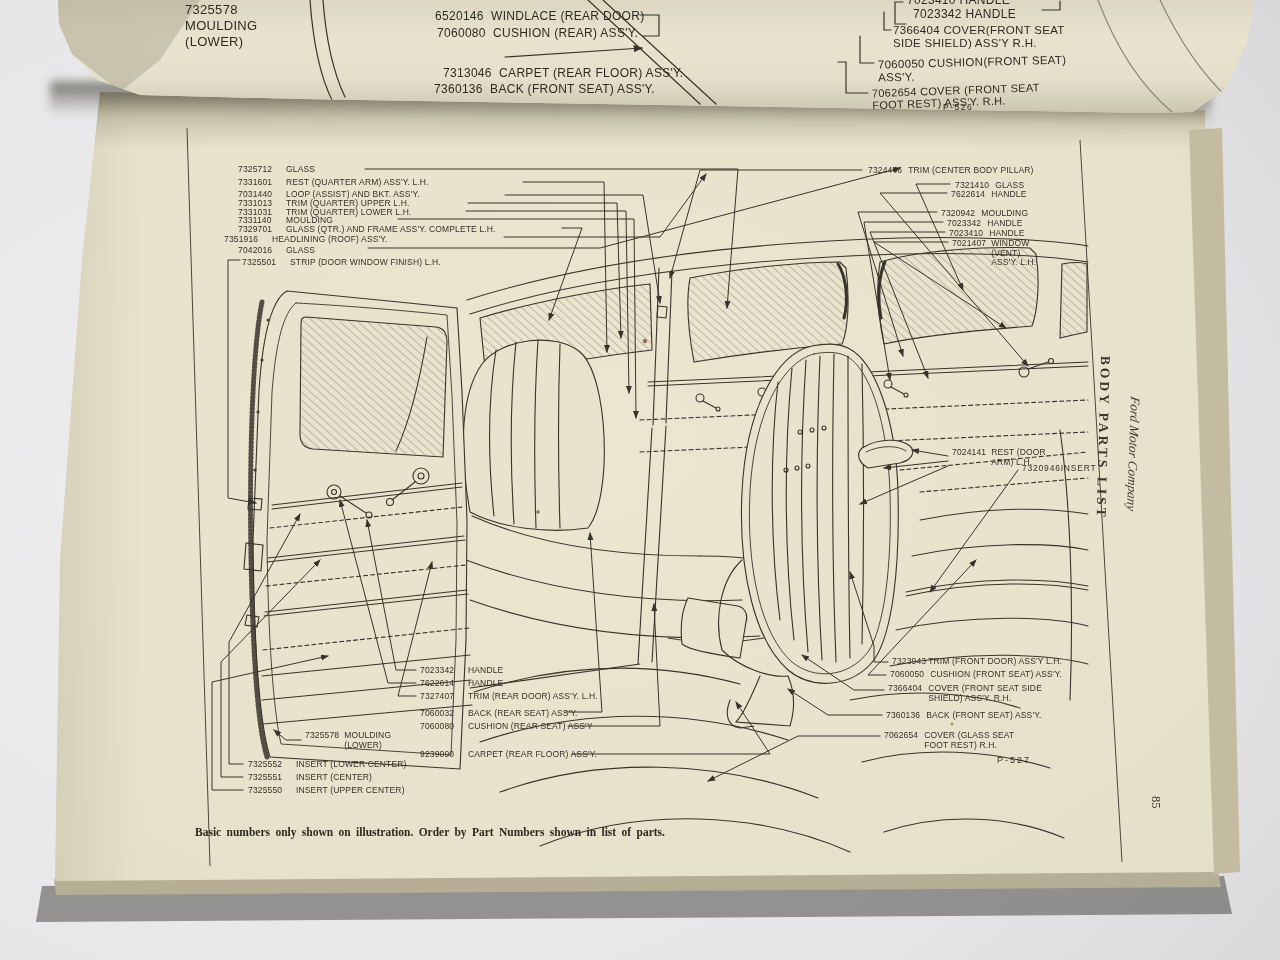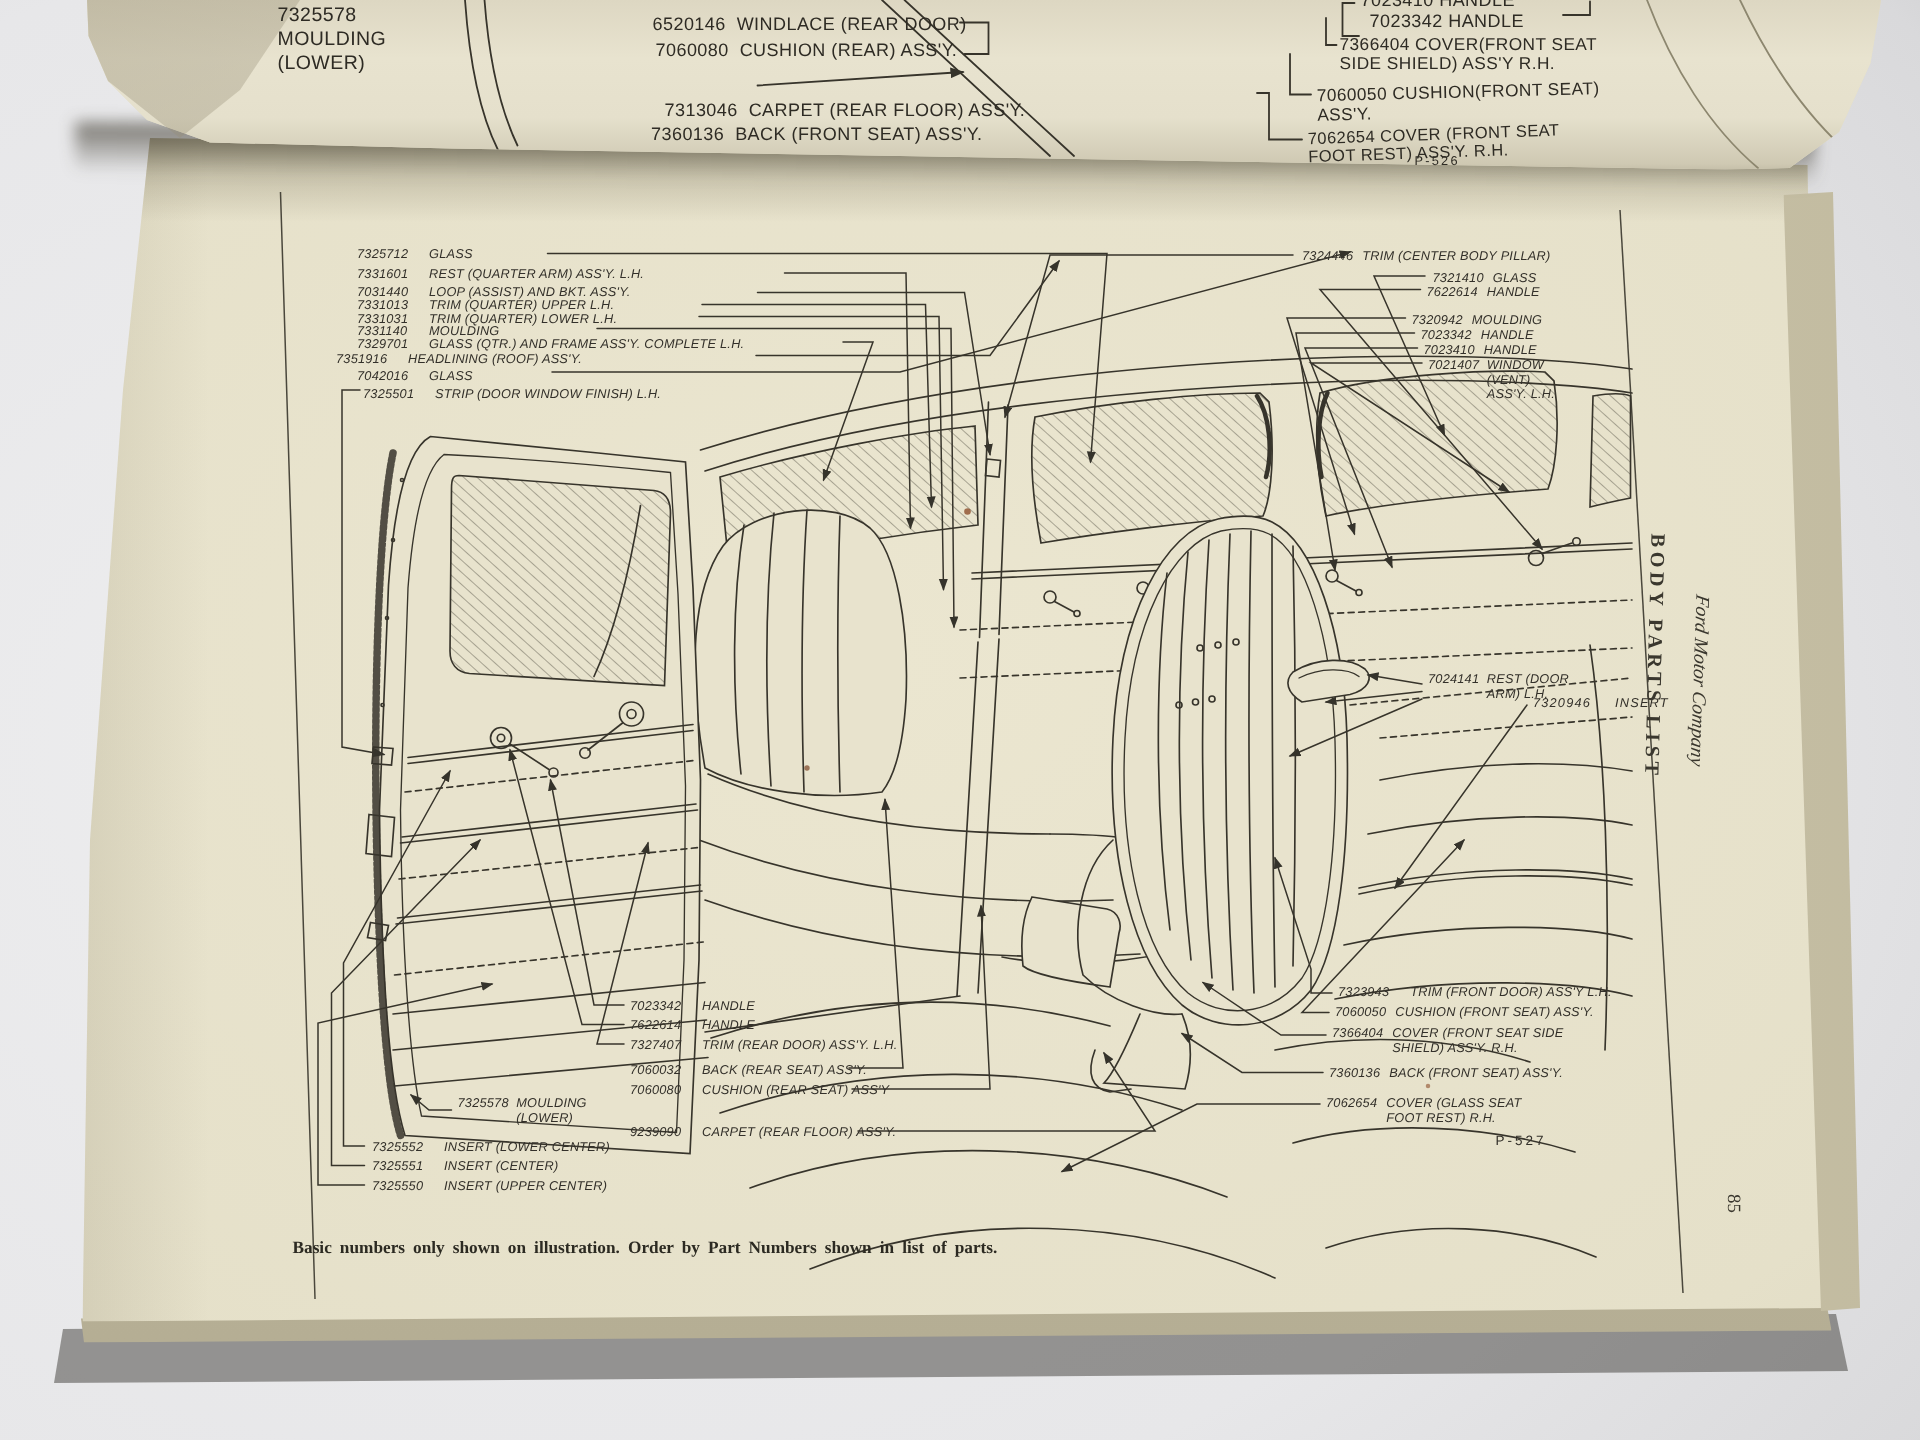--- a/index.html
+++ b/index.html
@@ -28,21 +28,21 @@
     background:linear-gradient(to bottom, rgba(42,38,26,.6), rgba(42,38,26,0));
     filter:blur(5px);transform:rotate(.45deg);}
   .curl{position:absolute;left:0;top:0;width:1280px;height:130px;
     clip-path:polygon(58px 0px,1254px 0px,1247px 42px,1226px 88px,1193px 112px,1150px 113px,900px 109px,600px 104px,300px 99px,140px 95px,98px 80px,72px 54px,59px 24px);
     background:linear-gradient(to bottom,#ddd7c2 0%,#e8e3cf 30%,#e5e0cc 60%,#cfc9b3 84%,#a49d86 98%),#e2ddc8;}
   .curl-tint{position:absolute;left:0;top:0;width:1280px;height:130px;
     clip-path:polygon(58px 0px,200px 0px,160px 60px,120px 92px,72px 54px,59px 24px);
     background:linear-gradient(115deg,rgba(150,142,118,.4),rgba(150,142,118,0));}
   
   svg.ink{position:absolute;left:0;top:0;pointer-events:none;}
-  .prow{position:absolute;display:flex;font-size:8.5px;line-height:9.5px;color:#33302a;letter-spacing:.15px;font-style:italic;}
+  .prow{position:absolute;display:flex;font-size:8.5px;line-height:9.5px;color:#33302a;letter-spacing:.15px;}
   .prow .pnum{flex:0 0 auto;width:48px;}
   .prow .plabel{white-space:nowrap;}
   .prow.w .plabel{white-space:normal;}
   .cl{position:absolute;font-size:12px;line-height:14px;color:#2e2b24;letter-spacing:.3px;white-space:nowrap;}
   .cl.wrap{white-space:normal;}
   .title{position:absolute;left:195px;top:800px;width:880px;text-align:center;
     font-family:"Liberation Serif",serif;font-weight:bold;font-size:19px;letter-spacing:.6px;color:#26241d;}
   .subtitle{position:absolute;left:195px;top:826px;width:880px;
     font-family:"Liberation Serif",serif;font-weight:bold;font-size:11.5px;word-spacing:2.5px;color:#2c2a22;}
   .vtext{position:absolute;transform-origin:0 0;font-family:"Liberation Serif",serif;color:#3a372e;white-space:nowrap;}
@@ -326,21 +326,21 @@
         <span class="plabel" style="width:58px">WINDOW (VENT) ASS'Y. L.H.</span>
       </div>
   </div>
 
   <div>
     <div class="prow w" style="left:952px;top:448px;width:112px">
         <span style="margin-right:5px">7024141</span>
         <span class="plabel" style="width:64px">REST (DOOR ARM) L.H.</span>
       </div>
     <div class="prow" style="left:1022px;top:464px;letter-spacing:.8px">
-        <span style="margin-right:16px">7320946</span>
+        <span style="margin-right:0">7320946</span>
         <span class="plabel">INSERT</span>
       </div>
   </div>
 
   <div>
     <div class="prow" style="left:420px;top:666px">
         <span class="pnum">7023342</span>
         <span class="plabel">HANDLE</span>
       </div>
     <div class="prow" style="left:420px;top:679px">
@@ -379,21 +379,21 @@
         <span class="plabel">INSERT (CENTER)</span>
       </div>
     <div class="prow" style="left:248px;top:786px">
         <span class="pnum">7325550</span>
         <span class="plabel">INSERT (UPPER CENTER)</span>
       </div>
   </div>
 
   <div>
     <div class="prow" style="left:892px;top:657px">
-        <span style="margin-right:14px">7323943</span>
+        <span style="margin-right:2px">7323943</span>
         <span class="plabel">TRIM (FRONT DOOR) ASS'Y L.H.</span>
       </div>
     <div class="prow" style="left:890px;top:670px">
         <span style="margin-right:6px">7060050</span>
         <span class="plabel">CUSHION (FRONT SEAT) ASS'Y.</span>
       </div>
     <div class="prow w" style="left:888px;top:684px;width:178px">
         <span style="margin-right:6px">7366404</span>
         <span class="plabel" style="width:120px">COVER (FRONT SEAT SIDE SHIELD) ASS'Y. R.H.</span>
       </div>

